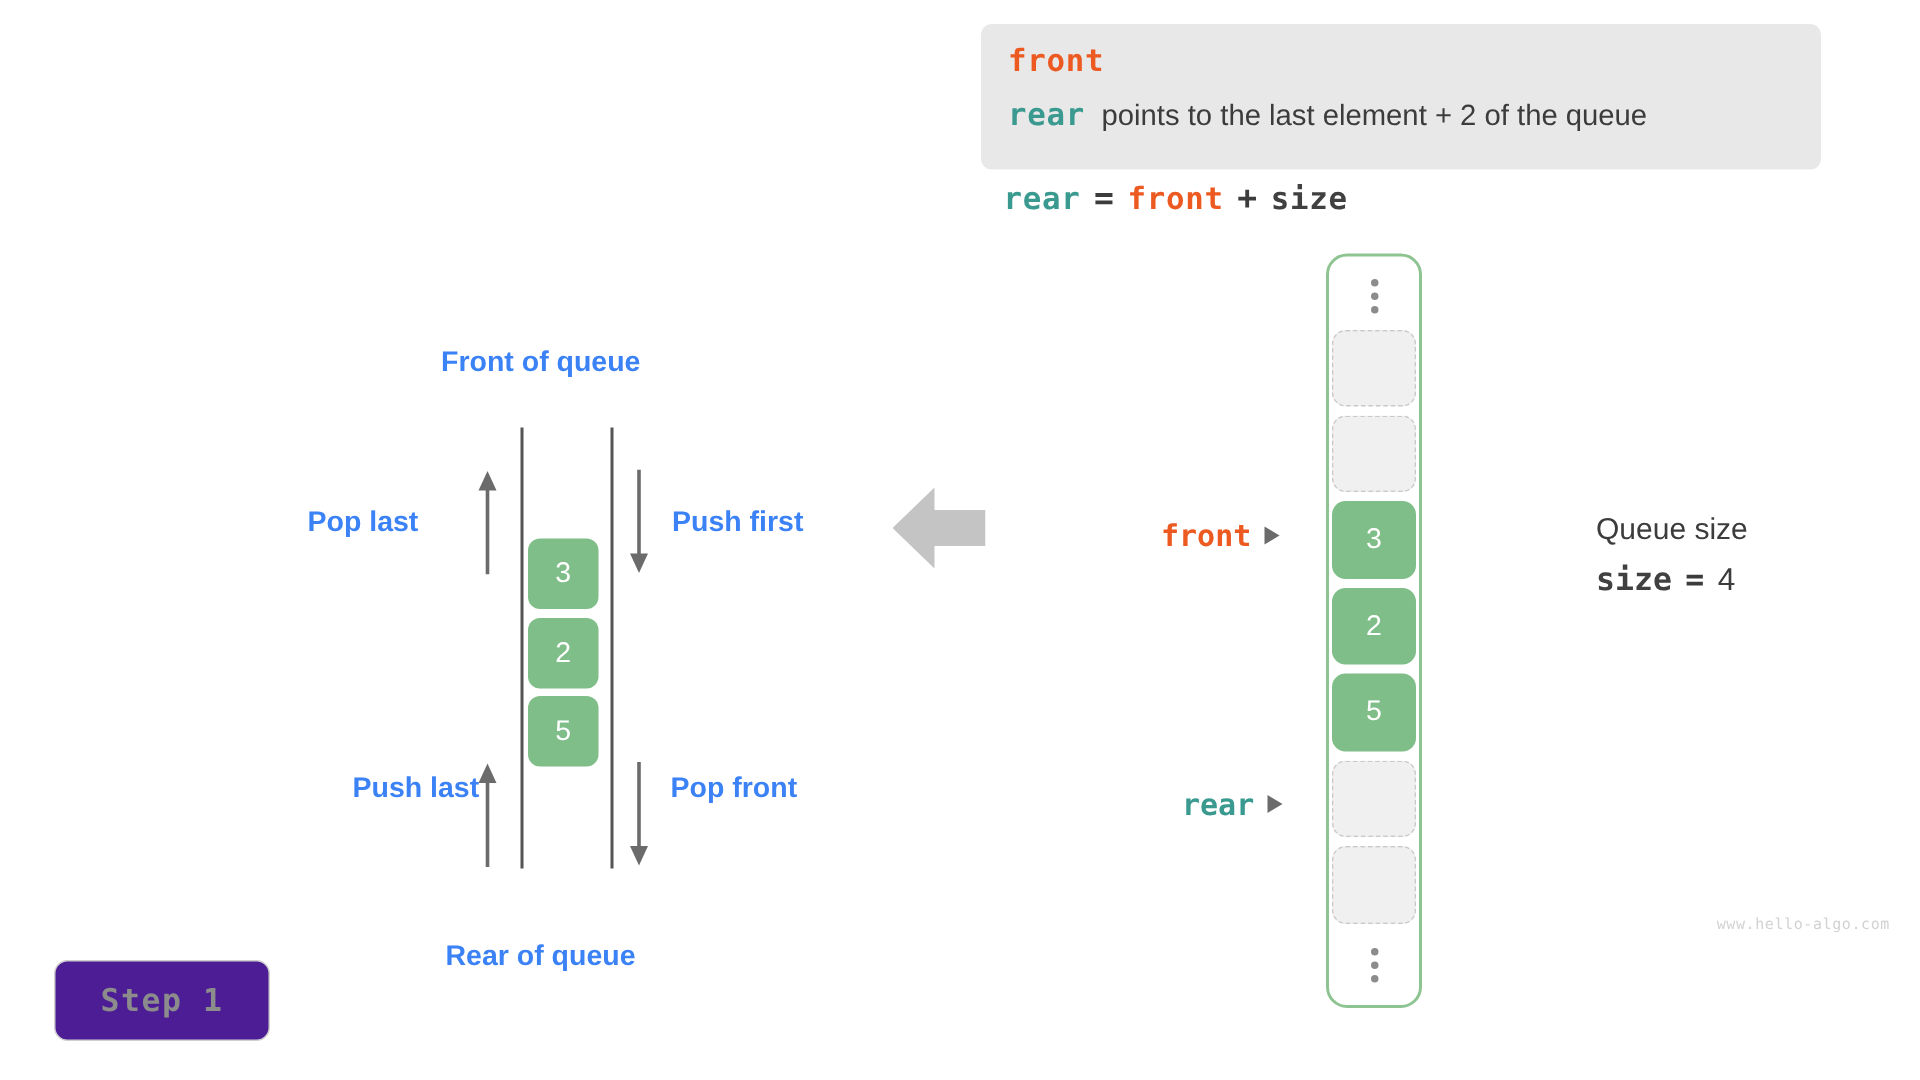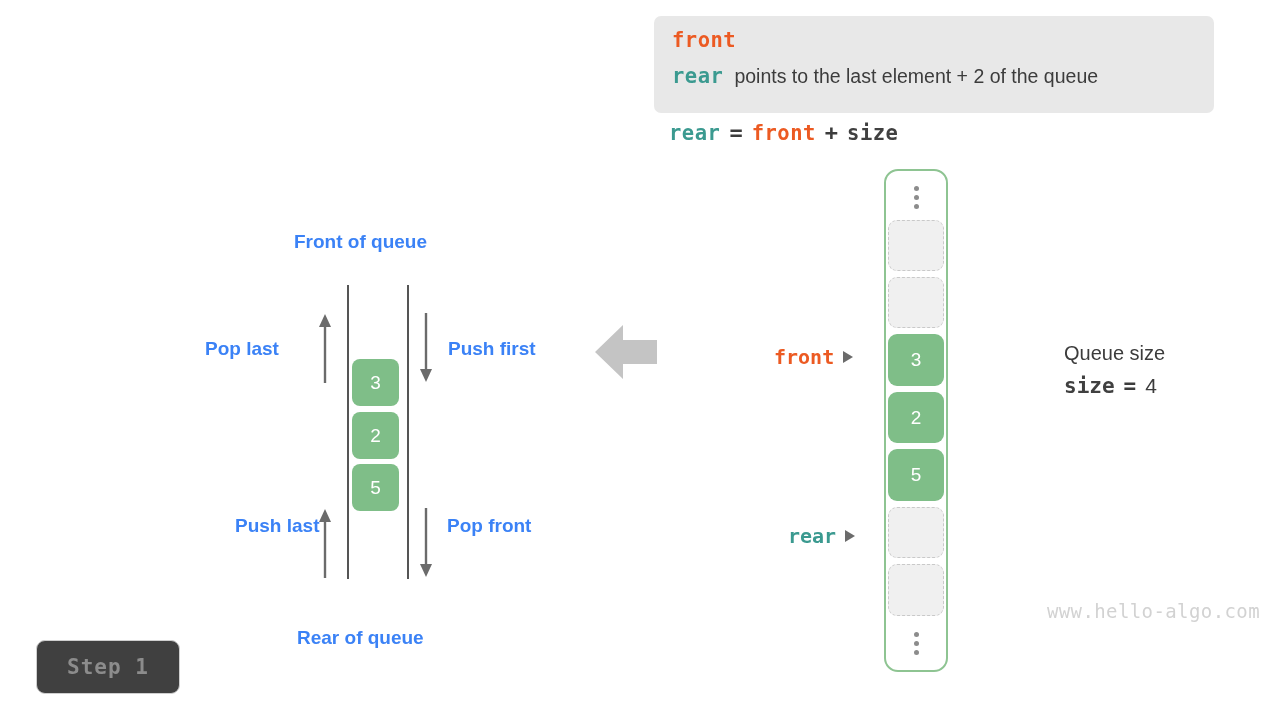--- a/index.html
+++ b/index.html
@@ -135,32 +135,32 @@
     font-family: "DejaVu Sans Mono", monospace; font-weight: bold; font-size: 21px;
   }
   #queue-size-expr .op  { color: #3c3c3c; }
   #queue-size-expr .num { color: #3c3c3c; font-family: "Liberation Sans", sans-serif; font-weight: 400; font-size: 21px; }
 
   
   #step-badge {
     position: absolute; left: 36px; top: 640px;
     width: 144px; height: 54px;
     border: 1.6px solid #cfcfcf; border-radius: 9px;
-    background: #404040;
+    background: #4c1d95;
     display: flex; align-items: center; justify-content: center;
     font-family: "DejaVu Sans Mono", monospace;
     font-weight: bold; font-size: 21px; color: #8c8c8c;
     letter-spacing: 1px;
   }
 
   
   #watermark {
     position: absolute; right: 20px; bottom: 14px;
     font-family: "DejaVu Sans Mono", monospace;
-    font-size: 19px; color: #d2d2d2; letter-spacing: .4px;
+    font-size: 10px; color: #d2d2d2; letter-spacing: .4px;
   }
 </style>
 </head>
 <body>
 
 <div id="stage">
 
   <div class="info-box">
     <div class="info-row">
       <span class="kw kw-front">front</span>

